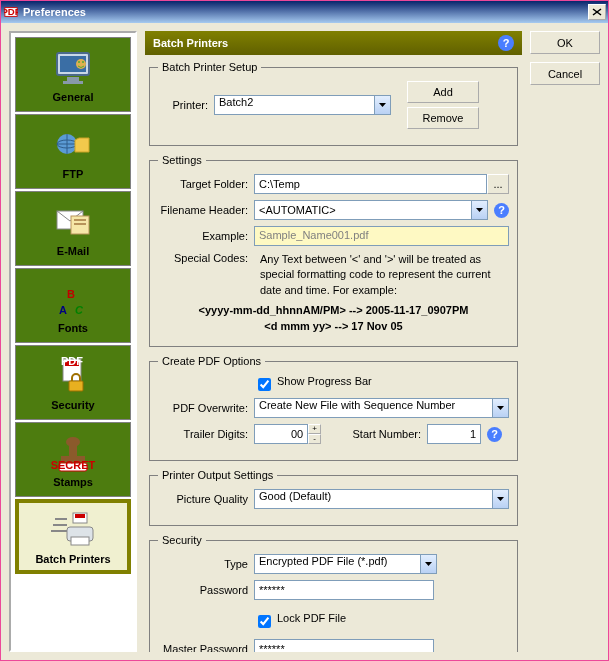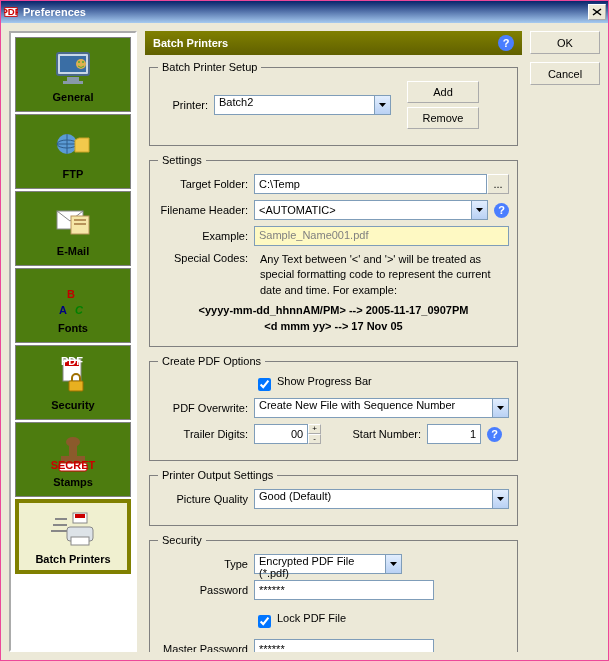--- a/index.html
+++ b/index.html
@@ -254,21 +254,21 @@
                   </svg>
                 </div>
             </div>
           </div>
         </fieldset>
 
         <fieldset style="margin-bottom:0">
           <legend>Security</legend>
           <div class="row">
             <span class="label">Type</span>
-            <div class="dropdown" style="width:148px">
+            <div class="dropdown" style="width:183px">
               <div class="select" style="flex:1">Encrypted PDF File (*.pdf)</div>
               <div class="dropdown-btn">
                   <svg viewBox="0 0 7 4">
                     <path d="M0 0l3.5 4L7 0z" fill="#000"></path>
                   </svg>
                 </div>
             </div>
           </div>
           <div class="row">
             <span class="label">Password</span>

